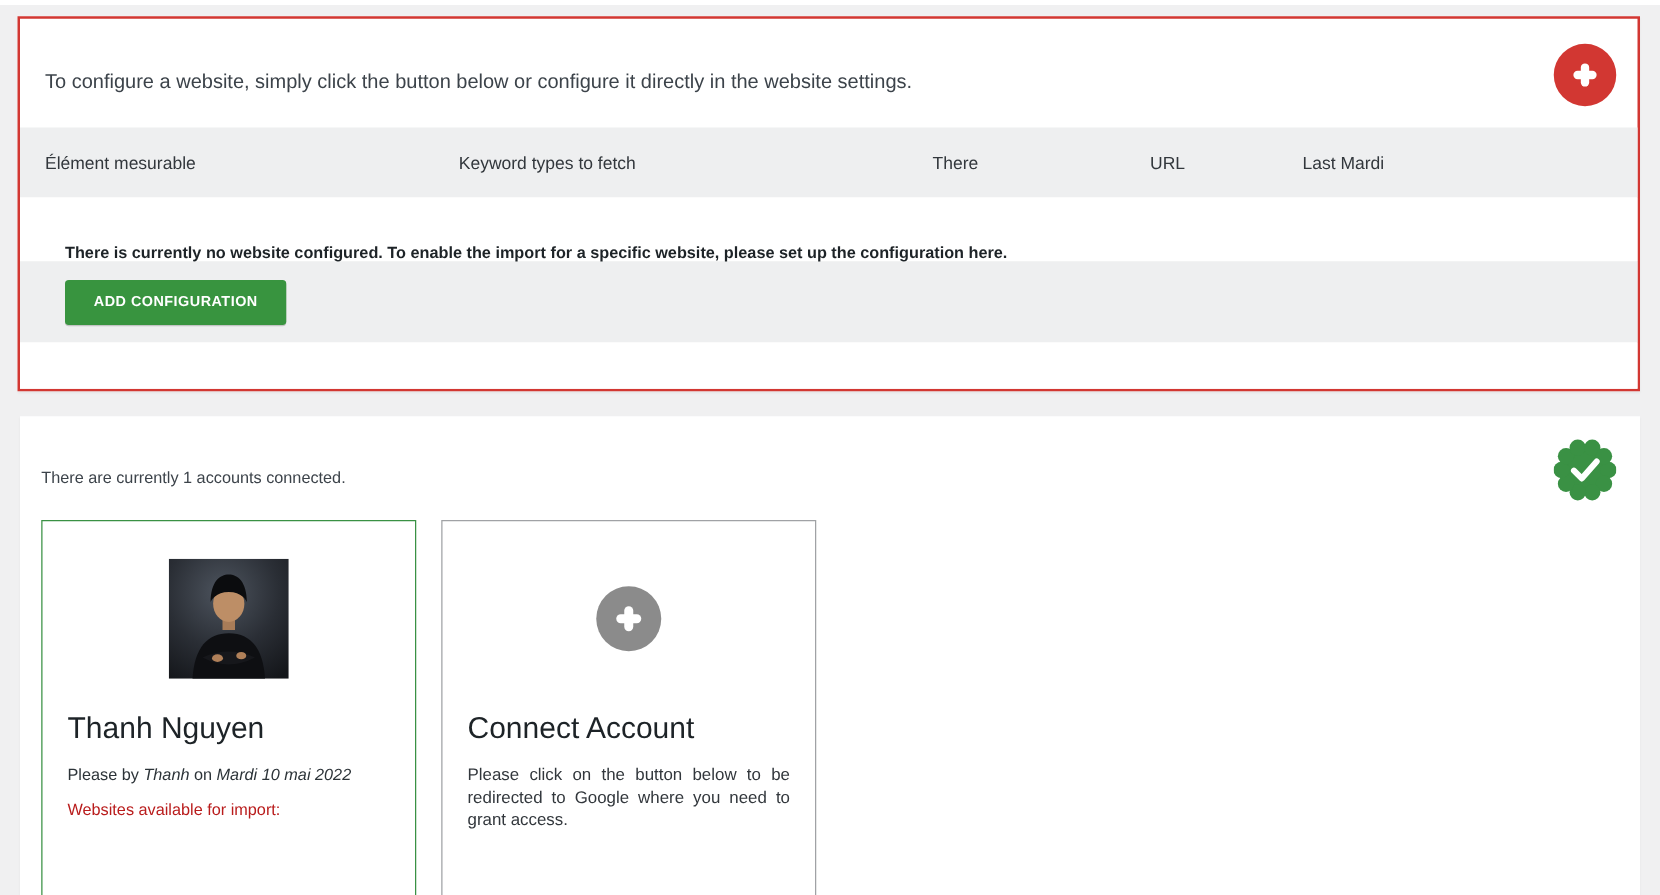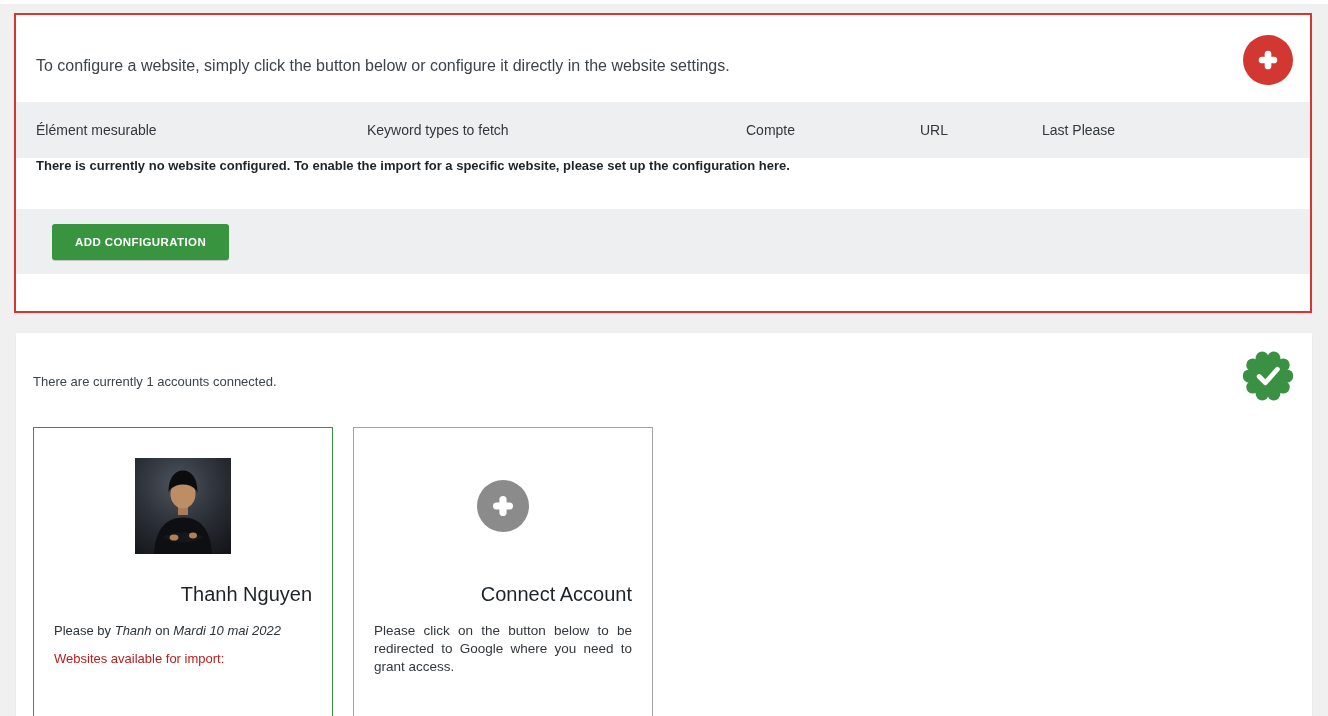--- a/index.html
+++ b/index.html
@@ -44,22 +44,22 @@
   }
   .table-head > div {
     padding-left: 20px;
     font-size: 14px;
     color: #32373c;
     white-space: nowrap;
   }
   .msg-row {
     height: 51px;
     display: flex;
-    align-items: flex-start;
-    padding-left: 20px;
+    align-items: flex-end;
+    padding-left: 36px;
     font-size: 13px;
     font-weight: 700;
     color: #1d2327;
     background: #ffffff;
   }
   .btn-row {
     height: 65px;
     background: #eeeff0;
     display: flex;
     align-items: center;
@@ -97,21 +97,21 @@
   
   .panel-white {
     position: relative;
     margin: 20px 16px 0 16px;
     background: #ffffff;
     box-shadow: 0 1px 2px rgba(0,0,0,0.05);
     padding: 23px 17px 80px 17px;
     min-height: 500px;
   }
   .p2-sub {
-    margin: 19px 0 38px 0;
+    margin: 19px 0 27px 0;
     font-size: 13px;
     line-height: 14px;
     color: #3c434a;
   }
   .badge-icon {
     position: absolute;
     top: 18px; right: 19px;
     width: 50px; height: 50px;
   }
   .cards { display: flex; gap: 20px; align-items: flex-start; }
@@ -129,22 +129,22 @@
   }
   .avatar { width: 96px; height: 96px; display: block; }
   .gray-circle {
     width: 52px; height: 52px;
     border-radius: 50%;
     background: #8b8b8b;
     display: flex; align-items: center; justify-content: center;
   }
   .card-title {
     margin: 0;
-    text-align: right;
-    font-size: 20px;
+    text-align: left;
+    font-size: 24px;
     line-height: 20px;
     font-weight: 400;
     color: #1d2327;
   }
   .added-line {
     margin: 19px 0 0 0;
     font-size: 13px;
     line-height: 15px;
     color: #2c3338;
   }
@@ -180,23 +180,23 @@
     </span>
   </div>
 
   <div class="p1-head">
     <p class="p1-sub">To configure a website, simply click the button below or configure it directly in the website settings.</p>
   </div>
 
   <div class="table-head">
     <div>Élément mesurable</div>
     <div>Keyword types to fetch</div>
-    <div>Compte</div>
+    <div>There</div>
     <div>URL</div>
-    <div>Last Please</div>
+    <div>Last Mardi</div>
   </div>
 
   <div class="msg-row">
     <span>There is currently no website configured. To enable the import for a specific website, please set up the configuration here.</span>
   </div>
 
   <div class="btn-row">
     <button class="green-btn">ADD CONFIGURATION</button>
   </div>
 

